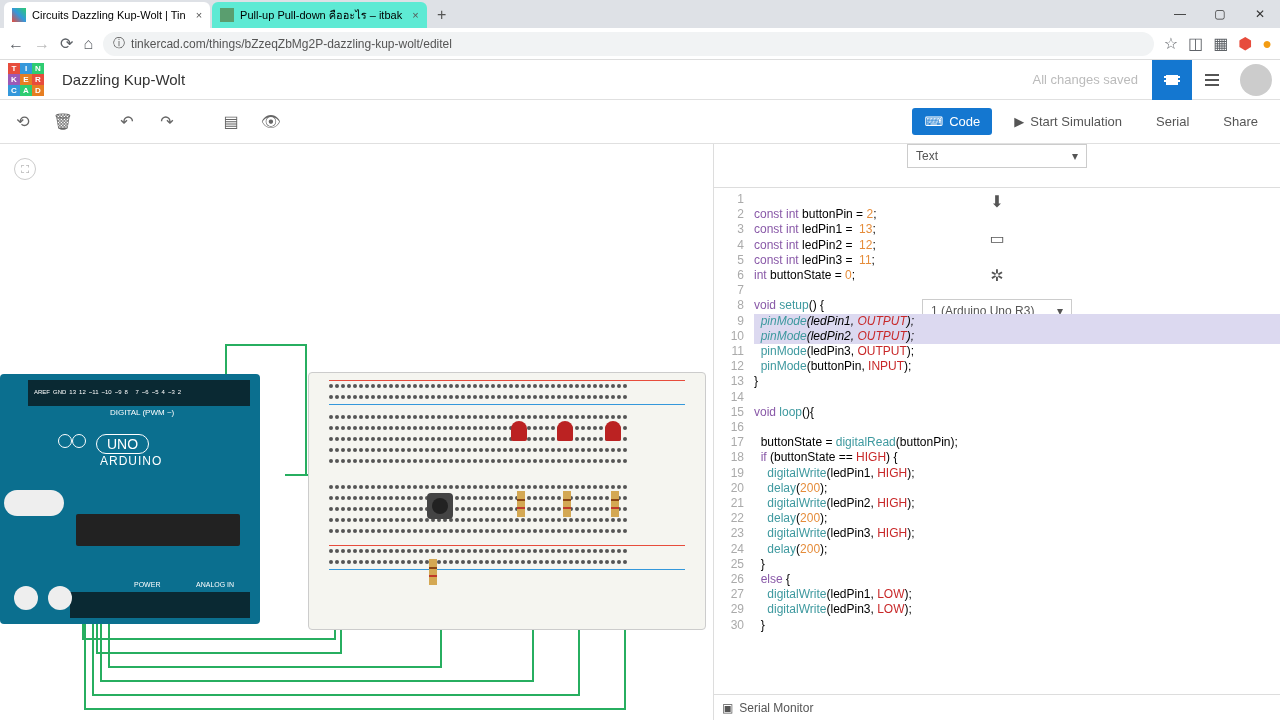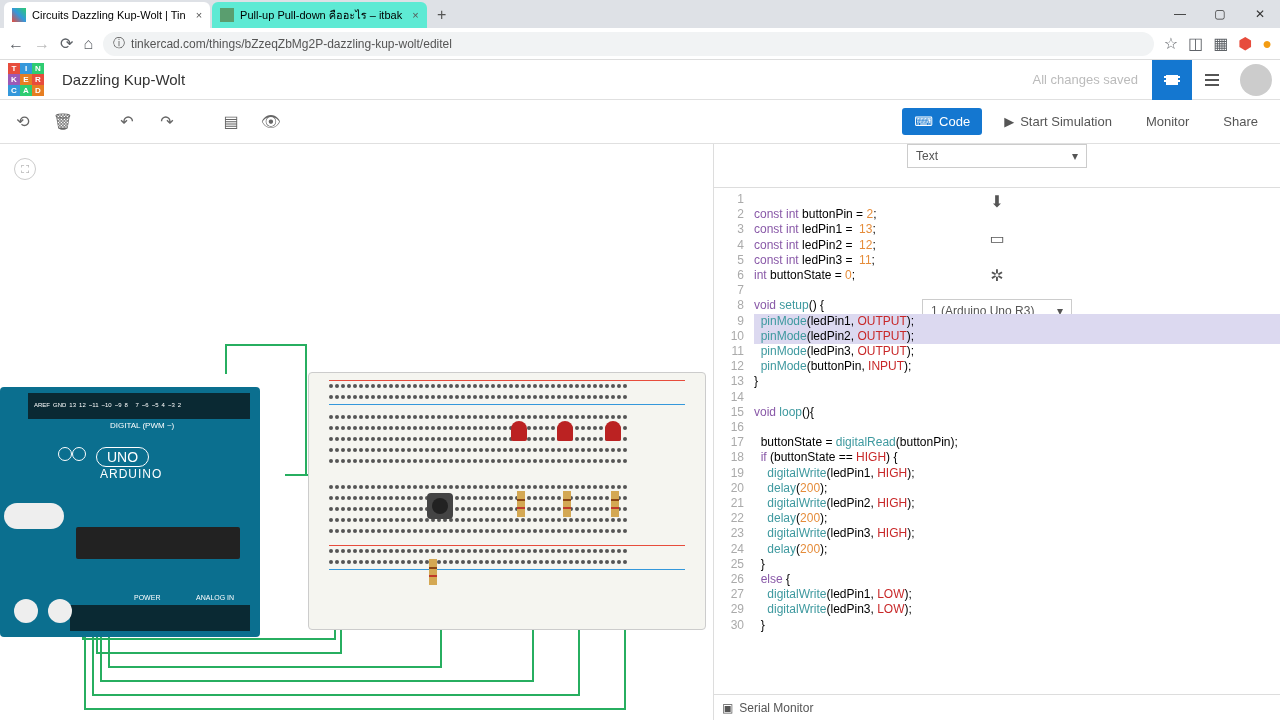--- a/index.html
+++ b/index.html
@@ -38,21 +38,21 @@
 .btn { padding: 6px 12px; border-radius:3px; font-size:13px; cursor:pointer; display:flex; align-items:center; gap:6px; }
 .btn.code { background:#1477d0; color:#fff; }
 .btn.plain { color:#555; }
 
 
 .main { height: 576px; display:flex; }
 .canvas { flex:1; background:#fff; position:relative; border-right:1px solid #ddd; }
 .zoom-ctrl { position:absolute; top:14px; left:14px; width:22px; height:22px; border:1px solid #ccc; border-radius:50%; display:flex; align-items:center; justify-content:center; color:#999; font-size:11px; }
 
 
-.arduino { position:absolute; top:230px; left:0; width:260px; height:250px; background:#0b6f8f; border-radius:4px;margin-top:13px; }
+.arduino { position:absolute; top:230px; left:0; width:260px; height:250px; background:#0b6f8f; border-radius:4px; }
 .arduino .top-row { position:absolute; top:6px; left:28px; right:10px; height:26px; background:#0a2933; }
 .arduino .bot-row { position:absolute; bottom:6px; left:70px; right:10px; height:26px; background:#0a2933; }
 .arduino .uno { position:absolute; top:60px; left:96px; color:#fff; font-size:14px; border:1.5px solid #fff; border-radius:12px; padding:1px 10px; }
 .arduino .inf { position:absolute; top:60px; left:58px; width:28px; height:16px; }
 .arduino .inf::before,.arduino .inf::after{content:"";position:absolute;width:12px;height:12px;border:1.5px solid #fff;border-radius:50%;top:0;}
 .arduino .inf::before{left:0;} .arduino .inf::after{right:0;}
 .arduino .ard-txt { position:absolute; top:80px; left:100px; color:#fff; font-size:12px; letter-spacing:1px;}
 .arduino .digital-txt{position:absolute; top:34px; left:110px; color:#fff; font-size:8px;}
 .arduino .power-txt{position:absolute; bottom:36px; left:134px; color:#fff; font-size:7px;}
 .arduino .analog-txt{position:absolute; bottom:36px; left:196px; color:#fff; font-size:7px;}
@@ -80,21 +80,21 @@
 
 .code-panel { width:566px; display:flex; flex-direction:column; }
 .code-hdr { height:44px; border-bottom:1px solid #ddd; display:flex; align-items:center; padding:0 10px; gap:10px;flex-direction:column; }
 .dropdown { border:1px solid #ccc; padding:4px 8px; font-size:12px; color:#555; min-width:180px; display:flex; justify-content:space-between; align-items:center; cursor:pointer; }
 .code-hdr .spacer { flex:1; }
 .ico-btn { color:#555; cursor:pointer; font-size:16px; padding:4px; }
 .editor { flex:1; overflow:hidden; font-family:Consolas,monospace; font-size:12px; padding:4px 0; line-height:15.2px; position:relative; }
 .code-line { display:flex; }
 .gutter { width:40px; text-align:right; color:#aaa; padding-right:10px; user-select:none; }
 .code-txt { white-space:pre; flex:1; }
-.code-line.hl .code-txt { background:#dcd9f0; }
+.code-line.hl .code-txt { background:#dcd9f0;font-style:italic; }
 .kw { color:#8959a8; }
 .type { color:#8959a8; }
 .num { color:#e58c3a; }
 .fn { color:#3e999f; }
 .const { color:#c82829; }
 .serial-mon { height:26px; border-top:1px solid #ddd; display:flex; align-items:center; padding:0 8px; font-size:12px; color:#555; gap:6px; cursor:pointer; }
 </style>
 </head>
 <body>
 
@@ -179,21 +179,21 @@
   <span class="tool-ico">👁</span>
   <div class="toolbar-right">
     <div class="btn code">
       <span>⌨</span>
       <span>Code</span>
     </div>
     <div class="btn plain">
       <span>▶</span>
       <span>Start Simulation</span>
     </div>
-    <div class="btn plain">Monitor</div>
+    <div class="btn plain">Serial</div>
     <div class="btn plain">Share</div>
   </div>
 </div>
 
 <div class="main">
   <div class="canvas">
     <div class="zoom-ctrl">⛶</div>
 
     <div class="wire v" style="top:200px;left:225px;height:30px"></div>
     <div class="wire h" style="top:200px;left:225px;width:80px"></div>

